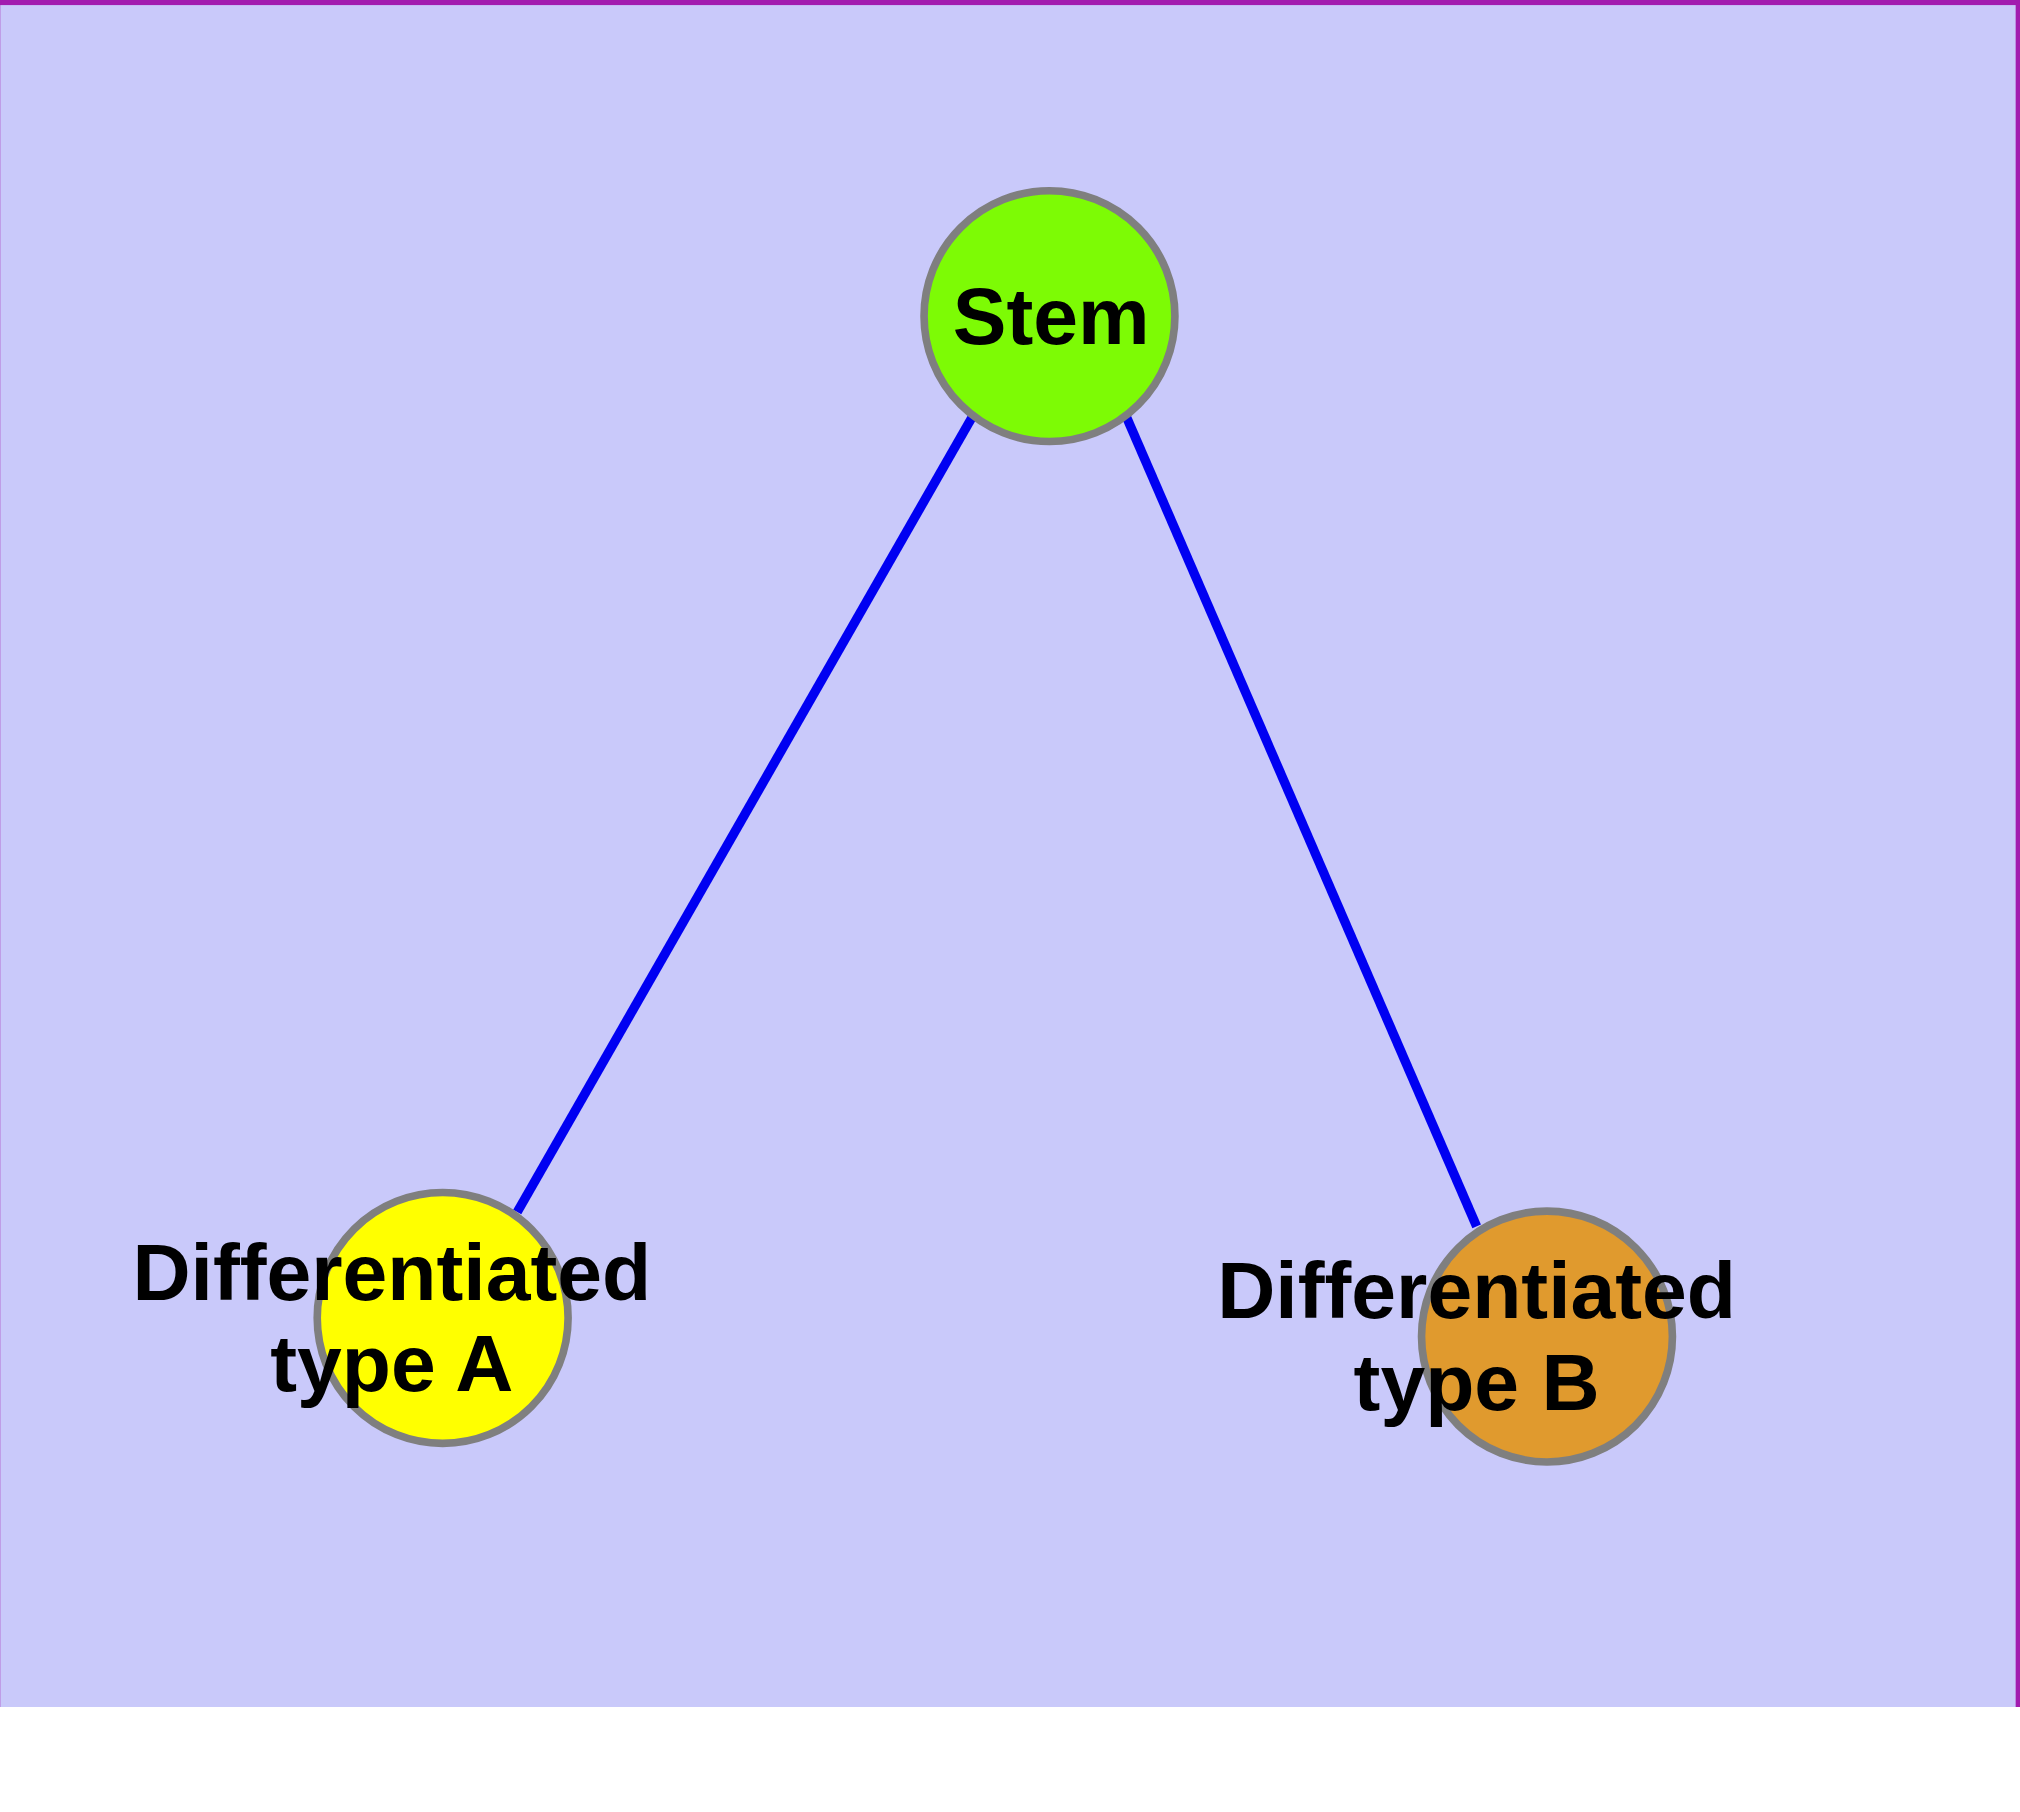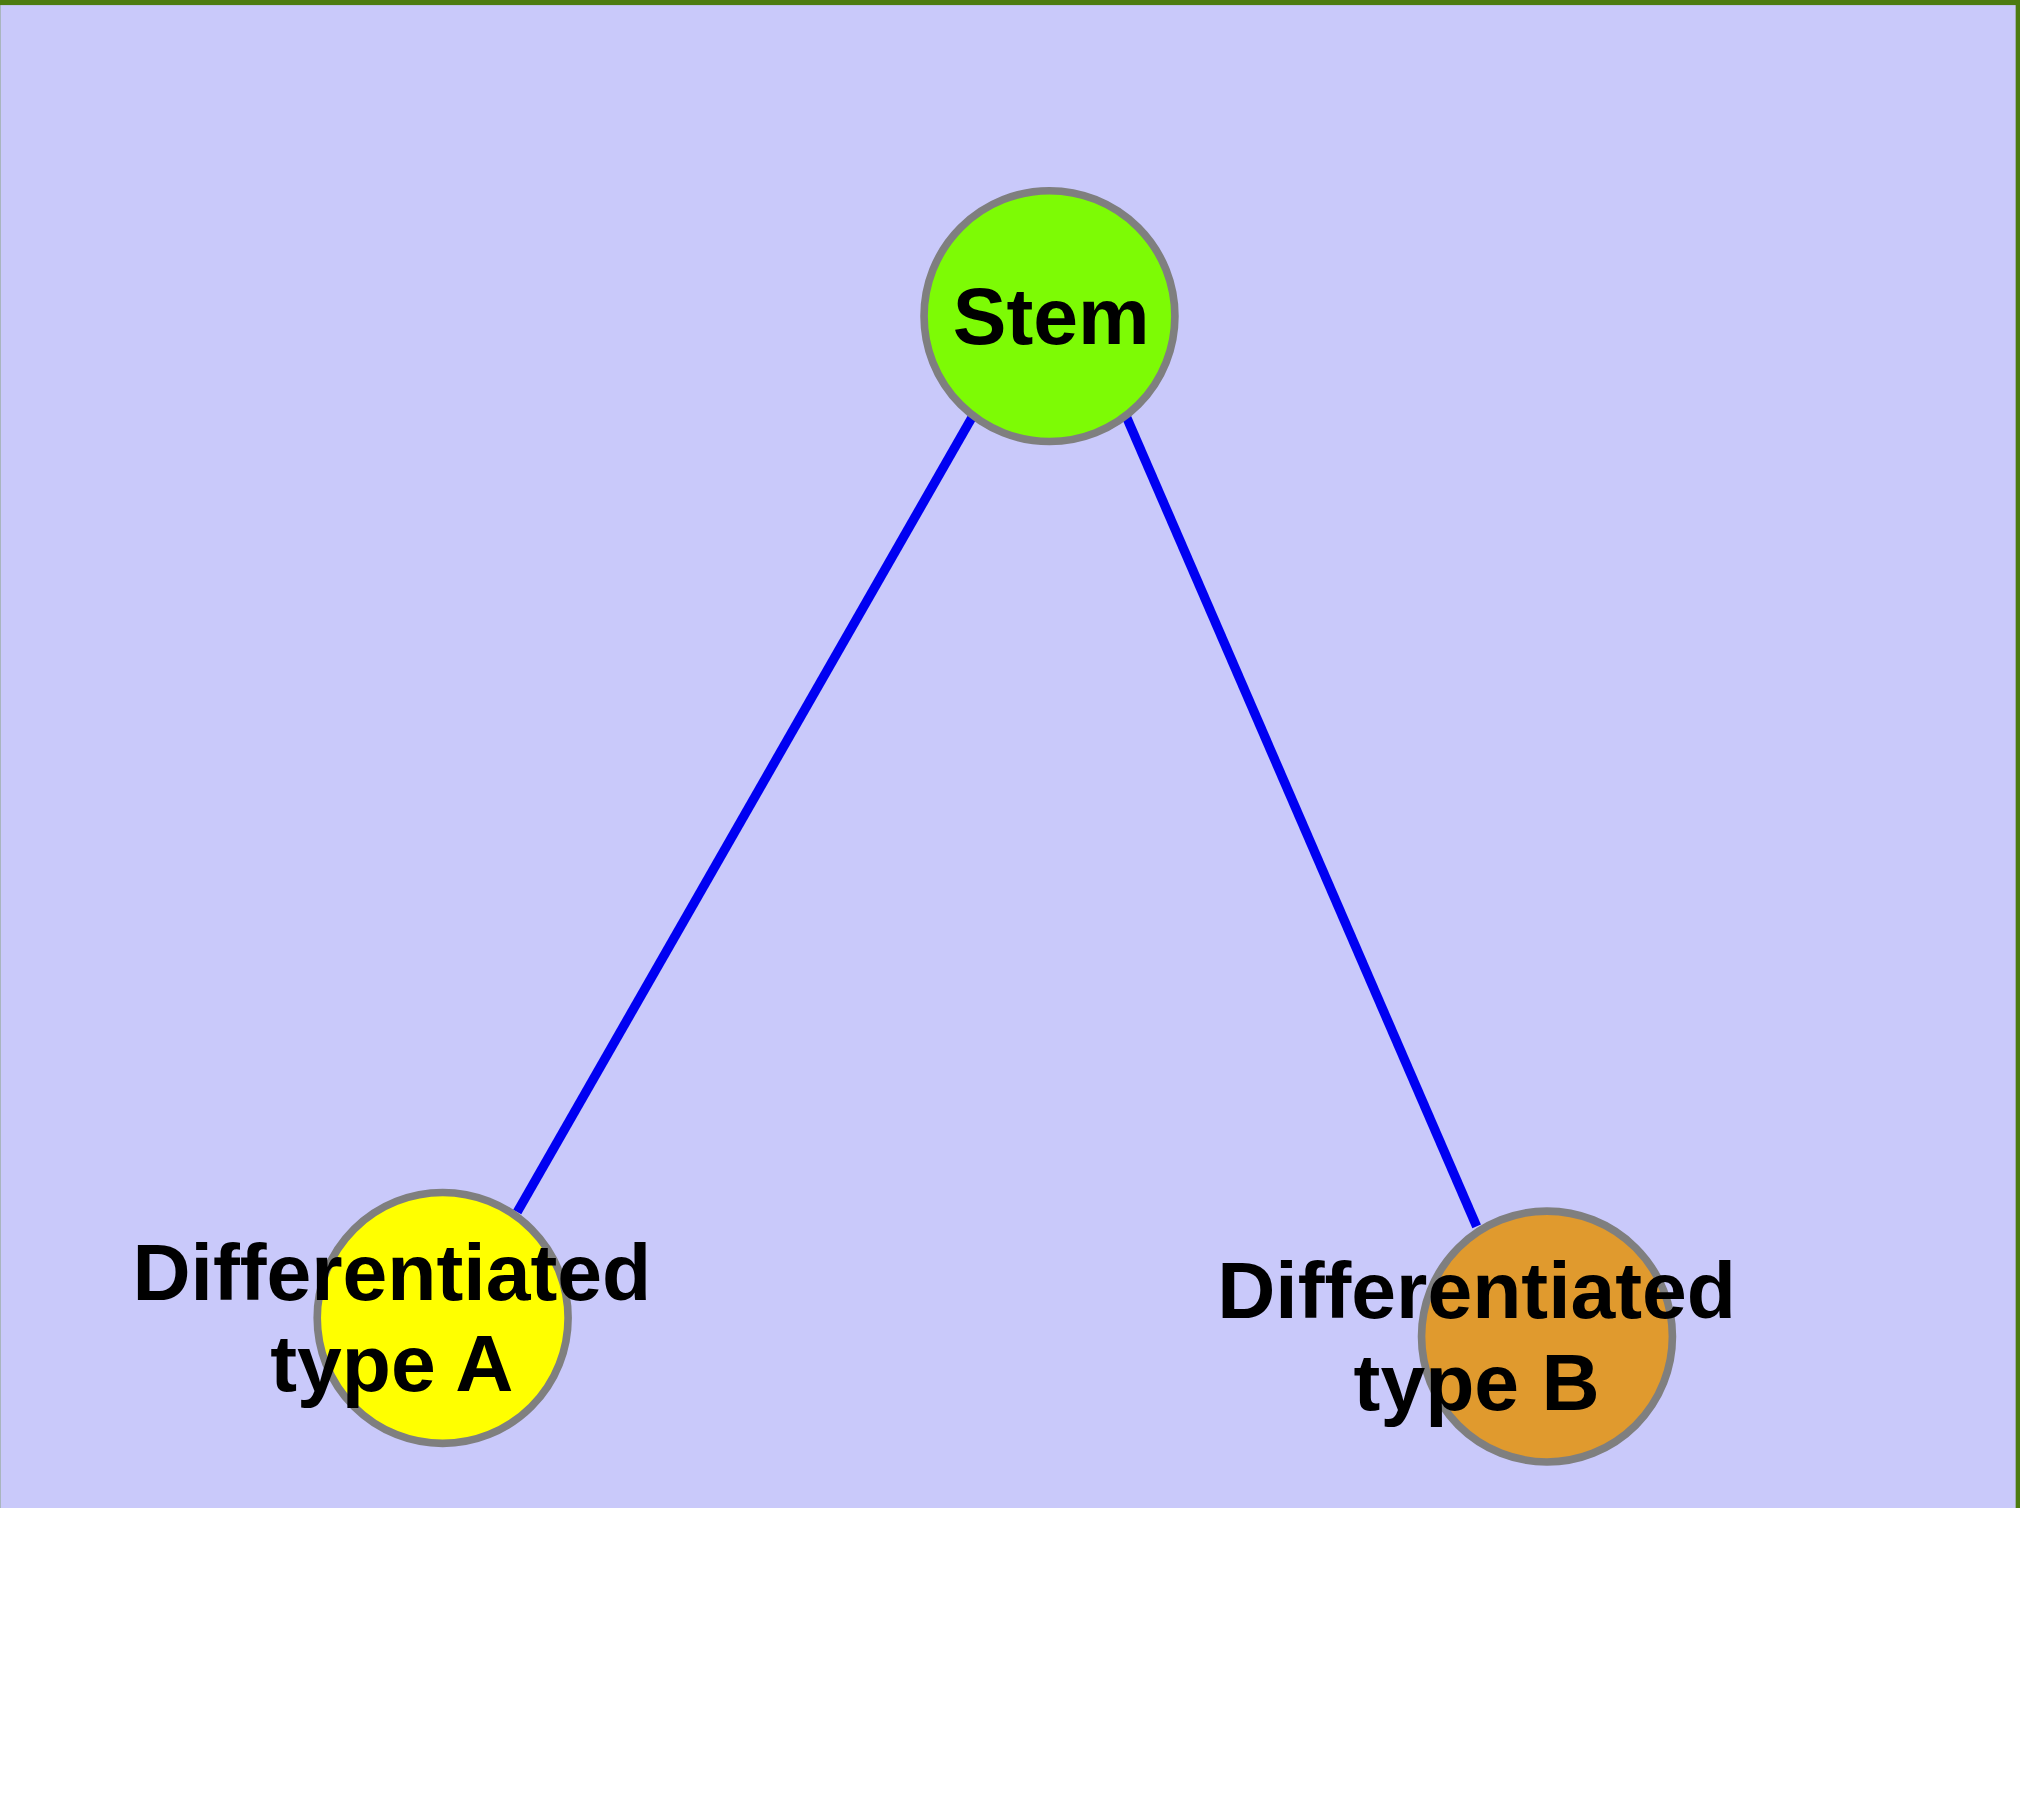--- a/index.html
+++ b/index.html
@@ -27,21 +27,21 @@
   .node-label {
     font-weight: bold;
     fill: #000000;
     text-anchor: middle;
     font-family: "Liberation Sans", "DejaVu Sans", sans-serif;
   }
 </style>
 </head>
 <body>
 
-<div id="canvas" style="width: 2021px; height: 1508px; background: #4d7c0f;">
+<div id="canvas" style="width: 2021px; height: 1707px; background: #a21caf;">
   <svg id="graph-svg" viewBox="0 0 2384 2138" xmlns="http://www.w3.org/2000/svg" style="width: 2021px; height: 1812px;">
     <rect id="bg-rect" x="0" y="6" width="2378" height="2126" fill="#c9c9fa"></rect>
     <g id="edges-layer">
         <line x1="1148" y1="490" x2="610" y2="1430" stroke="#0000f2" stroke-width="11" stroke-linecap="butt"></line>
         <line x1="1328" y1="490" x2="1742" y2="1447" stroke="#0000f2" stroke-width="11" stroke-linecap="butt"></line>
       </g>
     <g id="nodes-layer">
         <g>
           <circle cx="1238" cy="373" r="148" fill="#7dfb05" stroke="#7f7f7f" stroke-width="9"></circle>
           <text class="node-label" x="1240" font-size="95" fill="#000000"><tspan x="1240" y="405.3">Stem</tspan></text>

